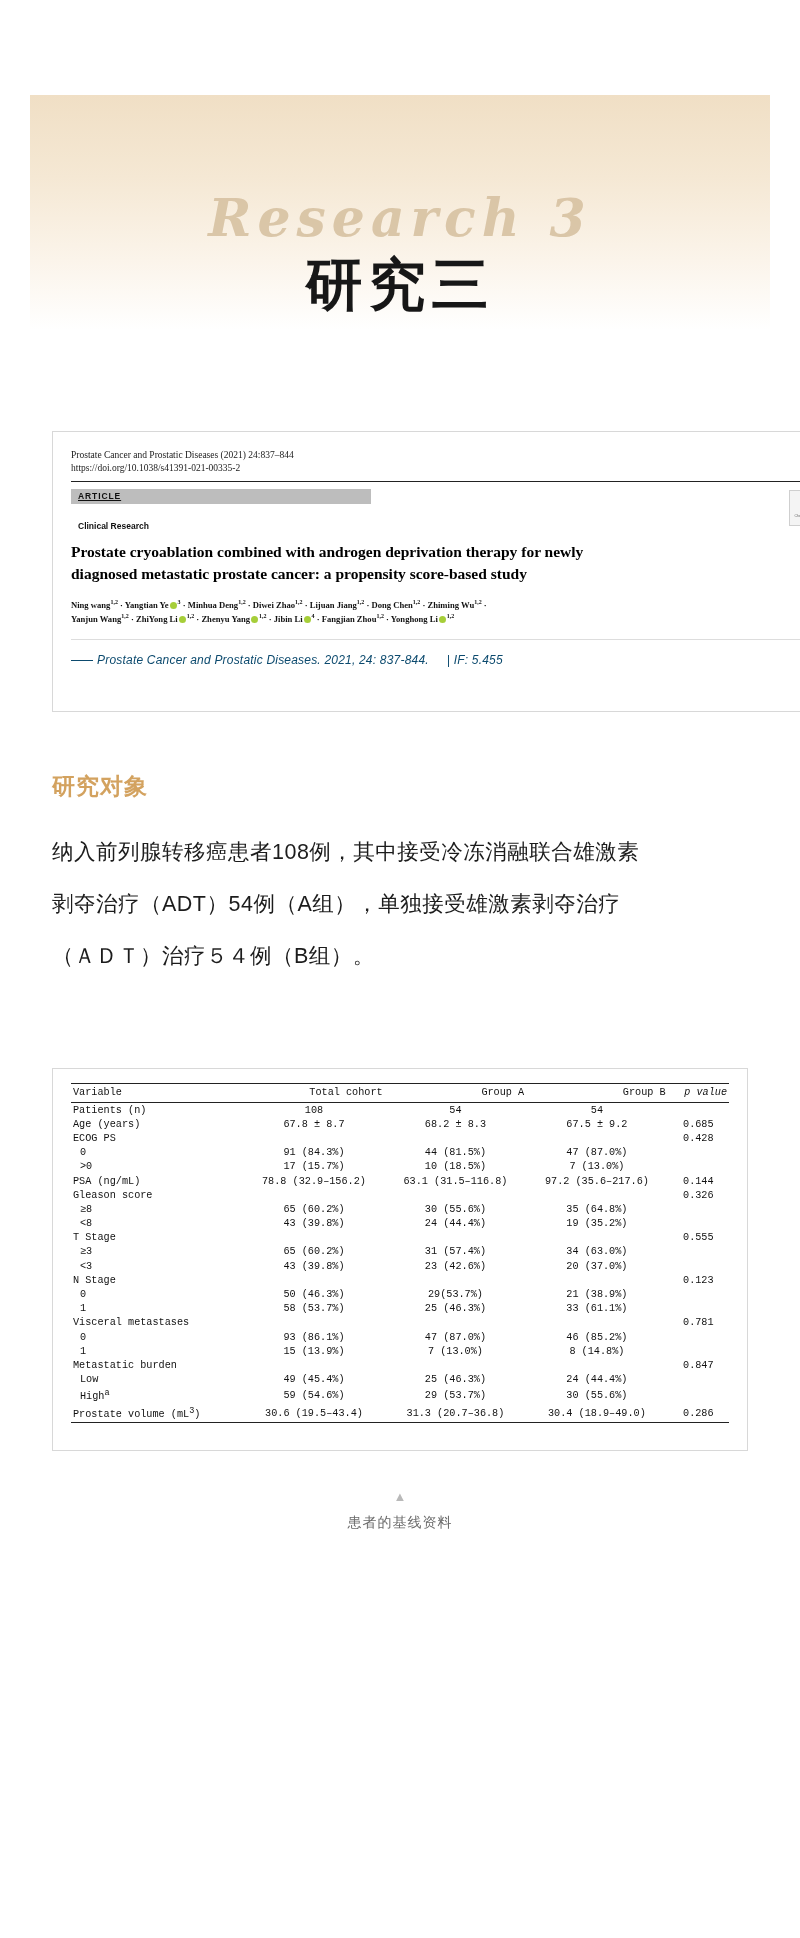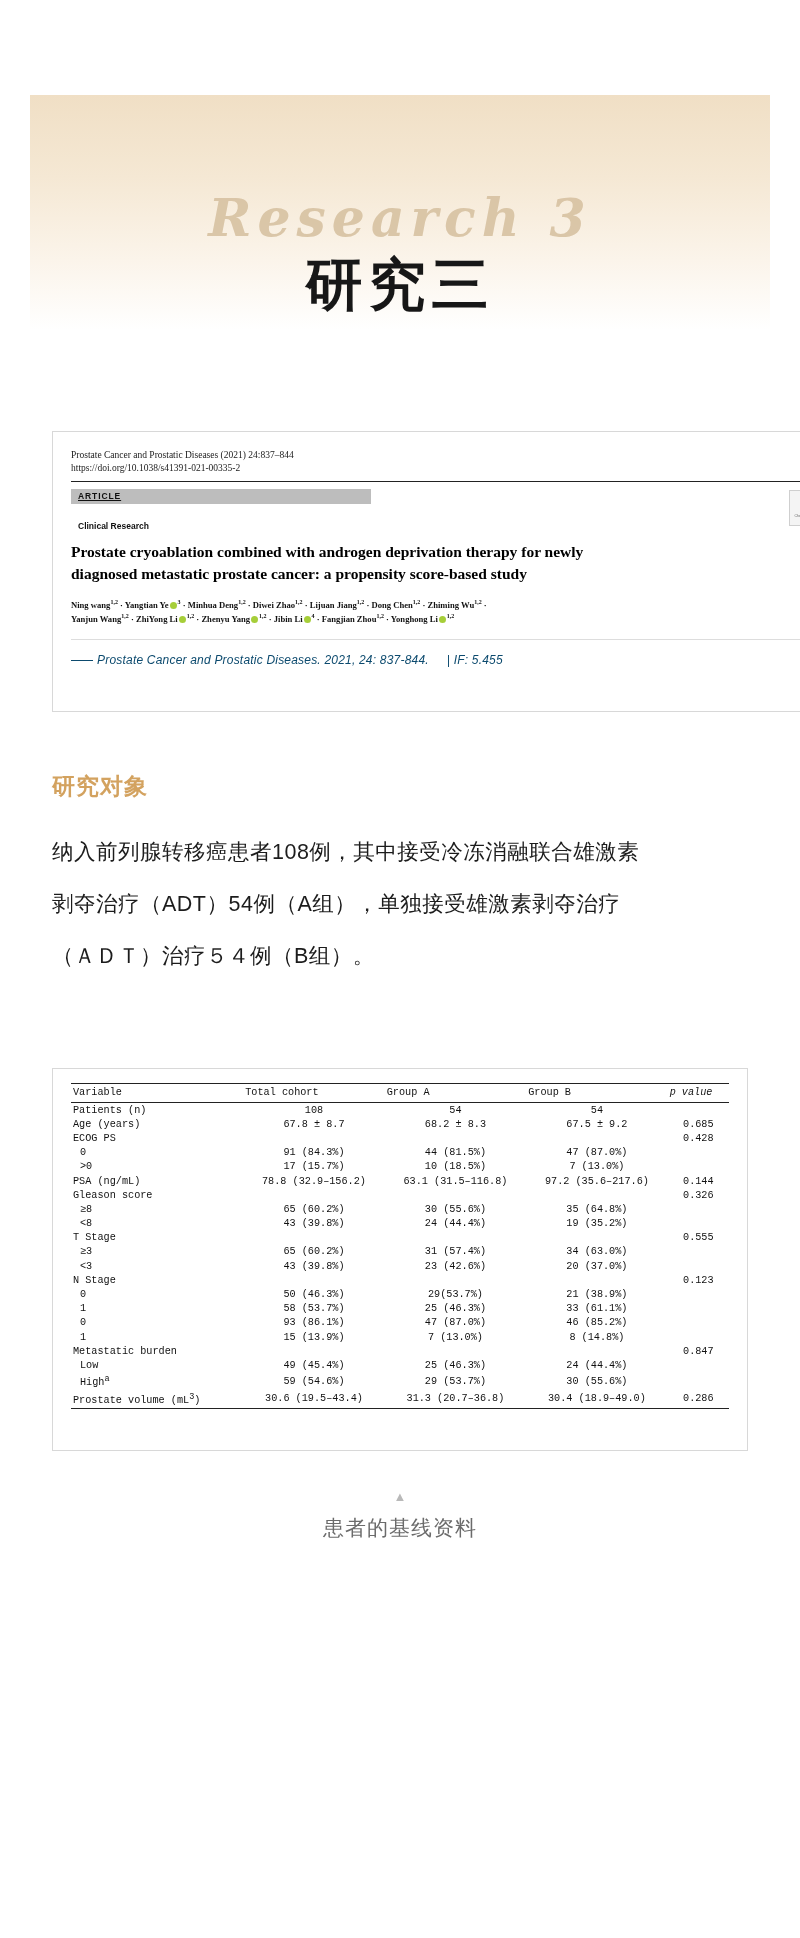--- a/index.html
+++ b/index.html
@@ -229,21 +229,21 @@
     border-collapse: collapse;
     font-family: Liberation Mono, monospace;
     font-size: 10.2px;
     color: #111;
   }
   table.baseline thead th {
     font-weight: 400;
     padding: 3px 2px 4px 2px;
     border-top: 1.3px solid #222;
     border-bottom: 1px solid #222;
-    text-align: left;
+    text-align: right;
     white-space: nowrap;
   }
   table.baseline thead th.first { text-align: left; padding-left: 2px; }
   table.baseline thead th.pval { font-style: italic; }
   table.baseline tbody td {
     padding: 1.6px 2px;
     text-align: center;
     white-space: nowrap;
   }
   table.baseline tbody td.lbl {
@@ -262,21 +262,21 @@
     color: #b9b9b9;
     font-size: 13px;
     line-height: 13px;
   }
   .caption {
     position: absolute;
     left: 0; right: 0;
     top: 1514px;
     text-align: center;
     font-family: "Liberation Sans", sans-serif;
-    font-size: 21px;
+    font-size: 14px;
     letter-spacing: 1px;
     color: #6b6b6b;
   }
 </style>
 </head>
 <body>
 
 <div class="hero">
   <div class="hero-script">Research 3</div>
   <div class="hero-cn">研究三</div>
@@ -421,20 +421,27 @@
           <td></td>
         </tr>
         <tr>
           <td class="lbl indent">1</td>
           <td>58 (53.7%)</td>
           <td>25 (46.3%)</td>
           <td>33 (61.1%)</td>
           <td></td>
         </tr>
         <tr>
+          <td class="lbl">Visceral metastases</td>
+          <td></td>
+          <td></td>
+          <td></td>
+          <td>0.781</td>
+        </tr>
+        <tr>
           <td class="lbl indent">0</td>
           <td>93 (86.1%)</td>
           <td>47 (87.0%)</td>
           <td>46 (85.2%)</td>
           <td></td>
         </tr>
         <tr>
           <td class="lbl indent">1</td>
           <td>15 (13.9%)</td>
           <td>7 (13.0%)</td>

